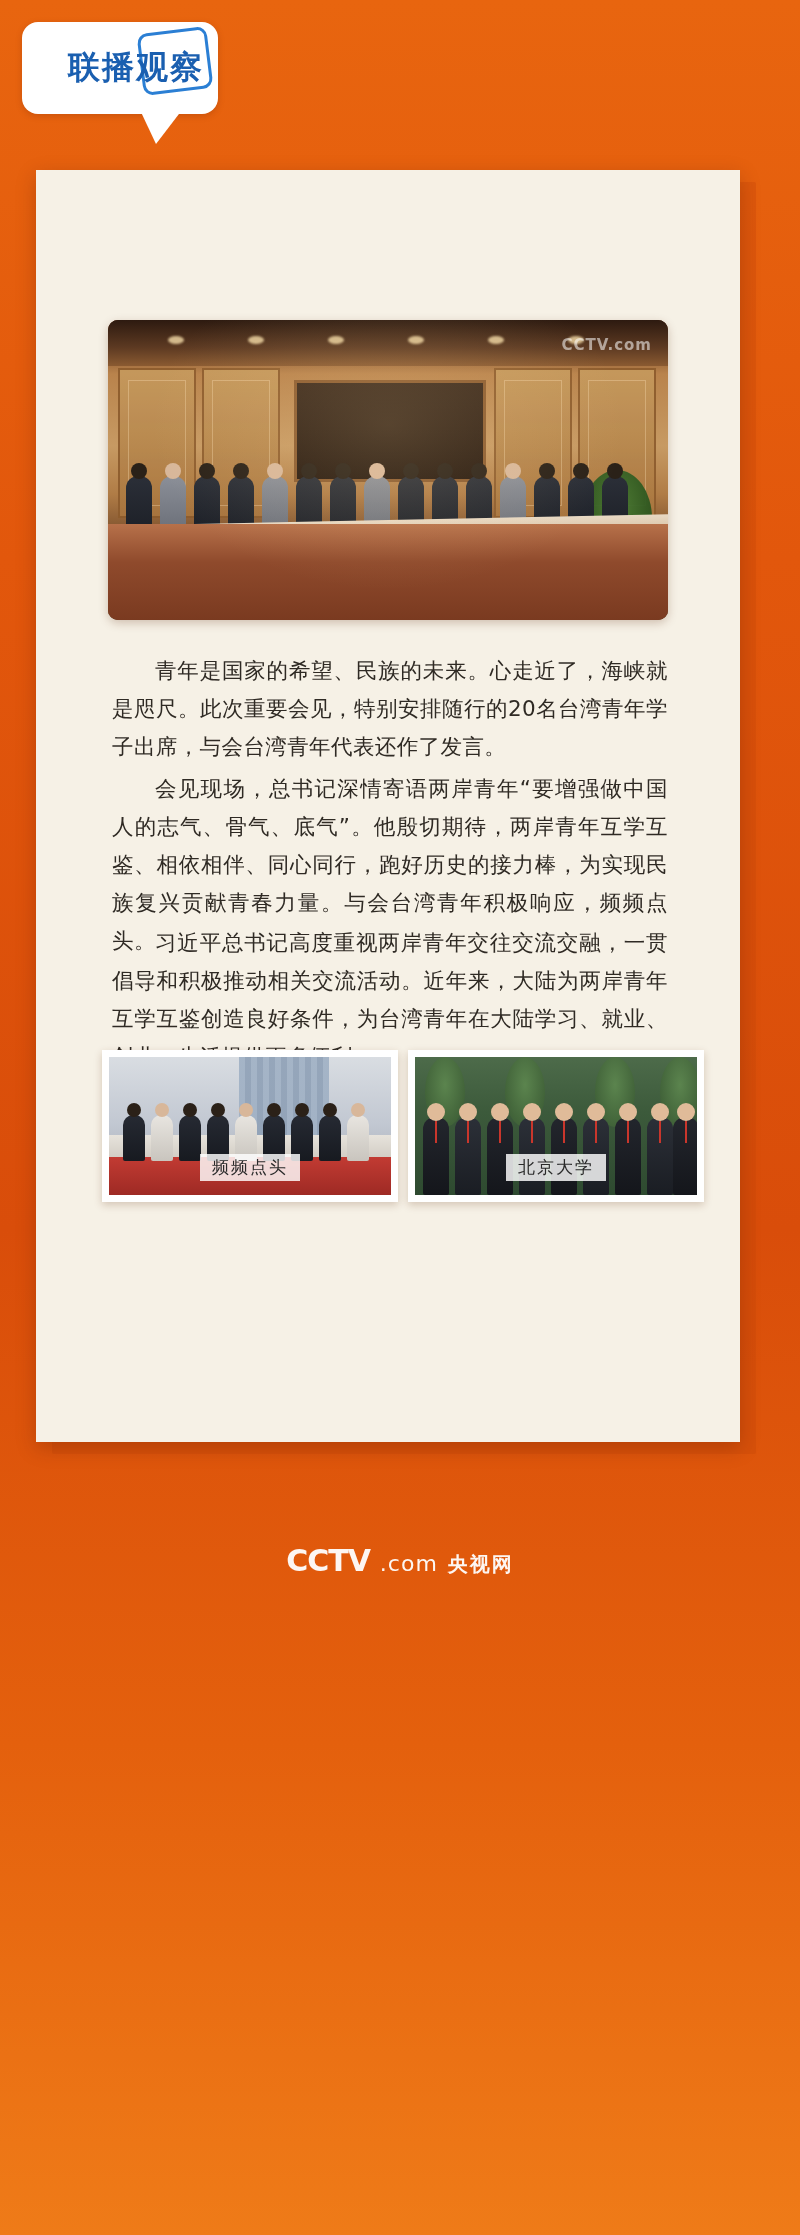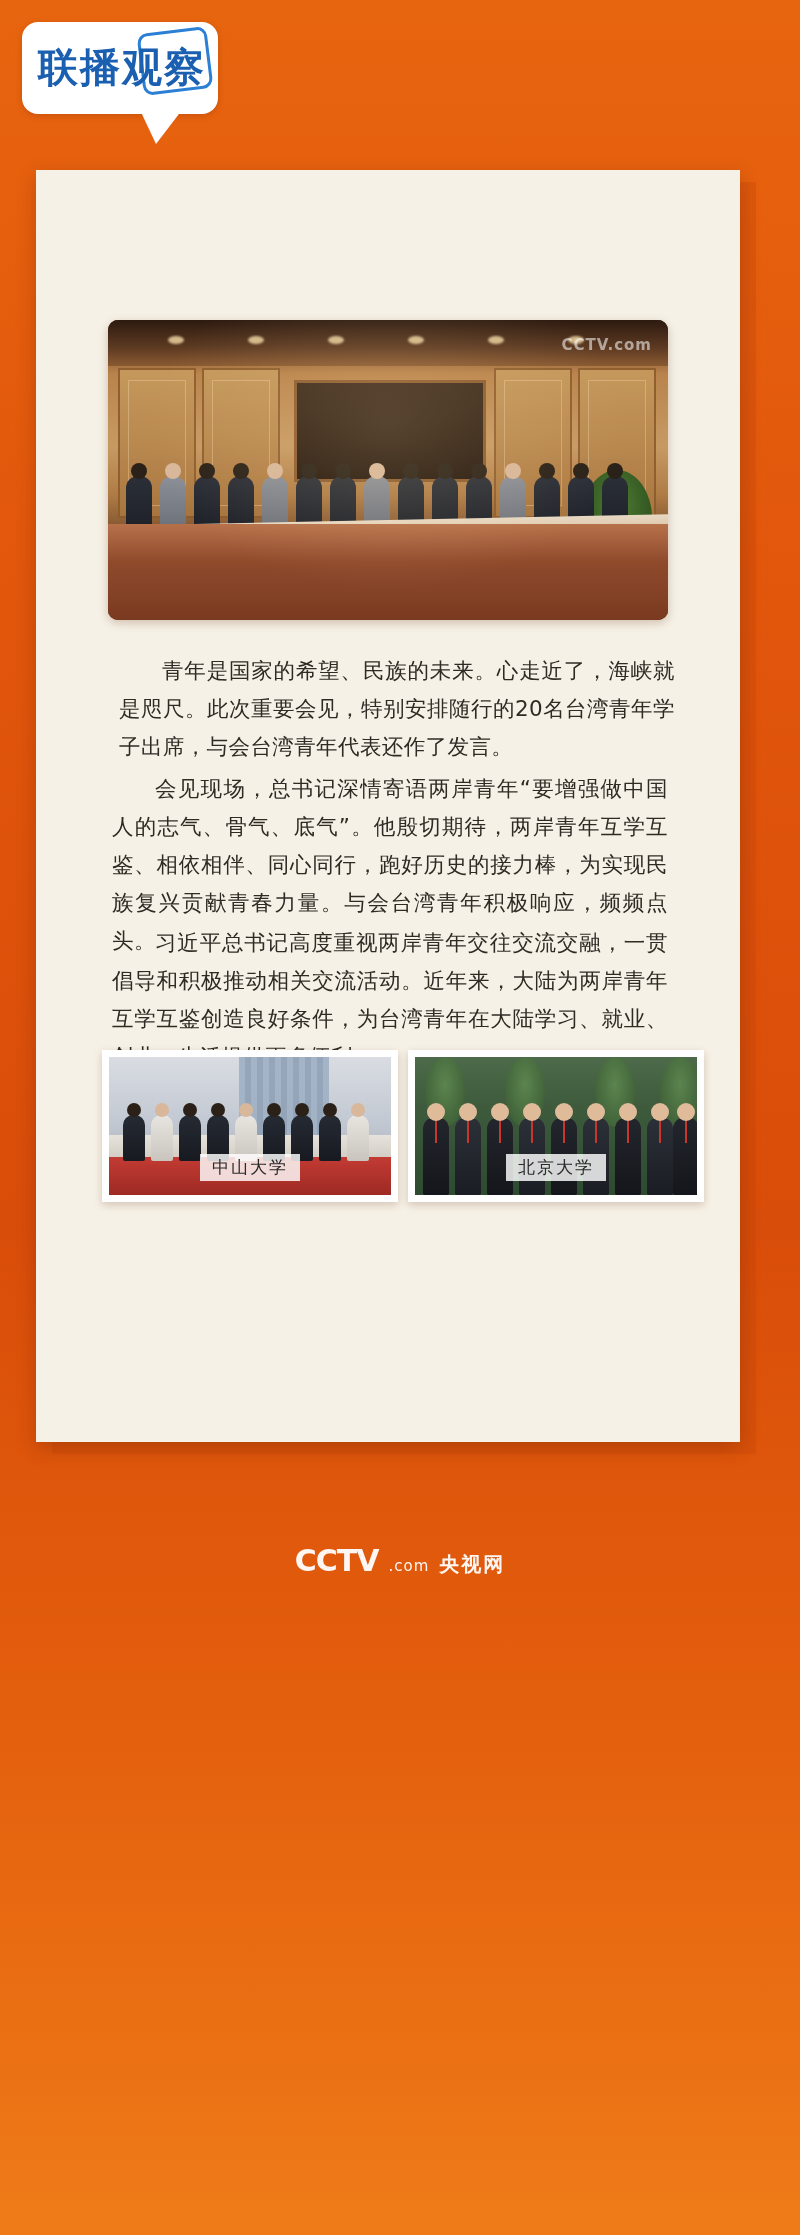--- a/index.html
+++ b/index.html
@@ -48,26 +48,27 @@
     border-right: 26px solid transparent;
     border-top: 34px solid #ffffff;
   }
   .logo-text {
     position: absolute;
     left: 16px;
     top: 14px;
     width: 166px;
     height: 62px;
     font-family: "DejaVu Sans", "Liberation Sans", sans-serif;
-    font-size: 40px;
+    font-size: 32px;
     font-weight: bold;
     color: #1a5fb0;
     letter-spacing: 2px;
     line-height: 62px;
     white-space: nowrap;
+    text-align: right;
   }
   .logo-accent {
     position: absolute;
     left: 118px;
     top: 8px;
     width: 70px;
     height: 62px;
     border: 3px solid #2b7fd4;
     border-radius: 10px;
     transform: rotate(-7deg);
@@ -214,21 +215,21 @@
     line-height: 38px;
     color: #2f2a24;
     text-align: justify;
     letter-spacing: 0.4px;
   }
   .body-text p {
     margin: 0 0 4px 0;
     text-indent: 43px;
   }
 
-  #para1 { top: 482px; margin-left: 7px; }
+  #para1 { top: 482px; }
   #para2 { top: 600px; }
   #para3 { top: 754px; }
 
   
   .photo-row {
     position: absolute;
     left: 36px;
     top: 880px;
     width: 630px;
     height: 160px;
@@ -327,21 +328,21 @@
   }
   .cctv-mark {
     font-family: "DejaVu Sans", "Liberation Sans", sans-serif;
     font-size: 30px;
     font-weight: bold;
     color: #ffffff;
     letter-spacing: -1px;
   }
   .cctv-dom {
     font-family: "DejaVu Sans", "Liberation Sans", sans-serif;
-    font-size: 15px;
+    font-size: 22px;
     color: #ffffff;
     letter-spacing: 1px;
   }
   .cctv-cn {
     font-family: Liberation Mono, monospace;
     font-size: 20px;
     font-weight: bold;
     color: #ffffff;
     letter-spacing: 2px;
   }
@@ -469,21 +470,21 @@
             <div class="fig" style="left:182px">
                 <span class="hd"></span>
               </div>
             <div class="fig" style="left:210px">
                 <span class="hd"></span>
               </div>
             <div class="fig lightsuit" style="left:238px">
                 <span class="hd"></span>
               </div>
           </div>
-          <div class="caption">中山大学</div>
+          <div class="caption">频频点头</div>
         </div>
 
         <div class="mini right m2">
           <div class="inner">
             <div class="tree" style="left:10px"></div>
             <div class="tree" style="left:90px"></div>
             <div class="tree" style="left:180px"></div>
             <div class="tree" style="left:245px"></div>
             <div class="fig" style="left:8px">
                 <span class="hd"></span>

